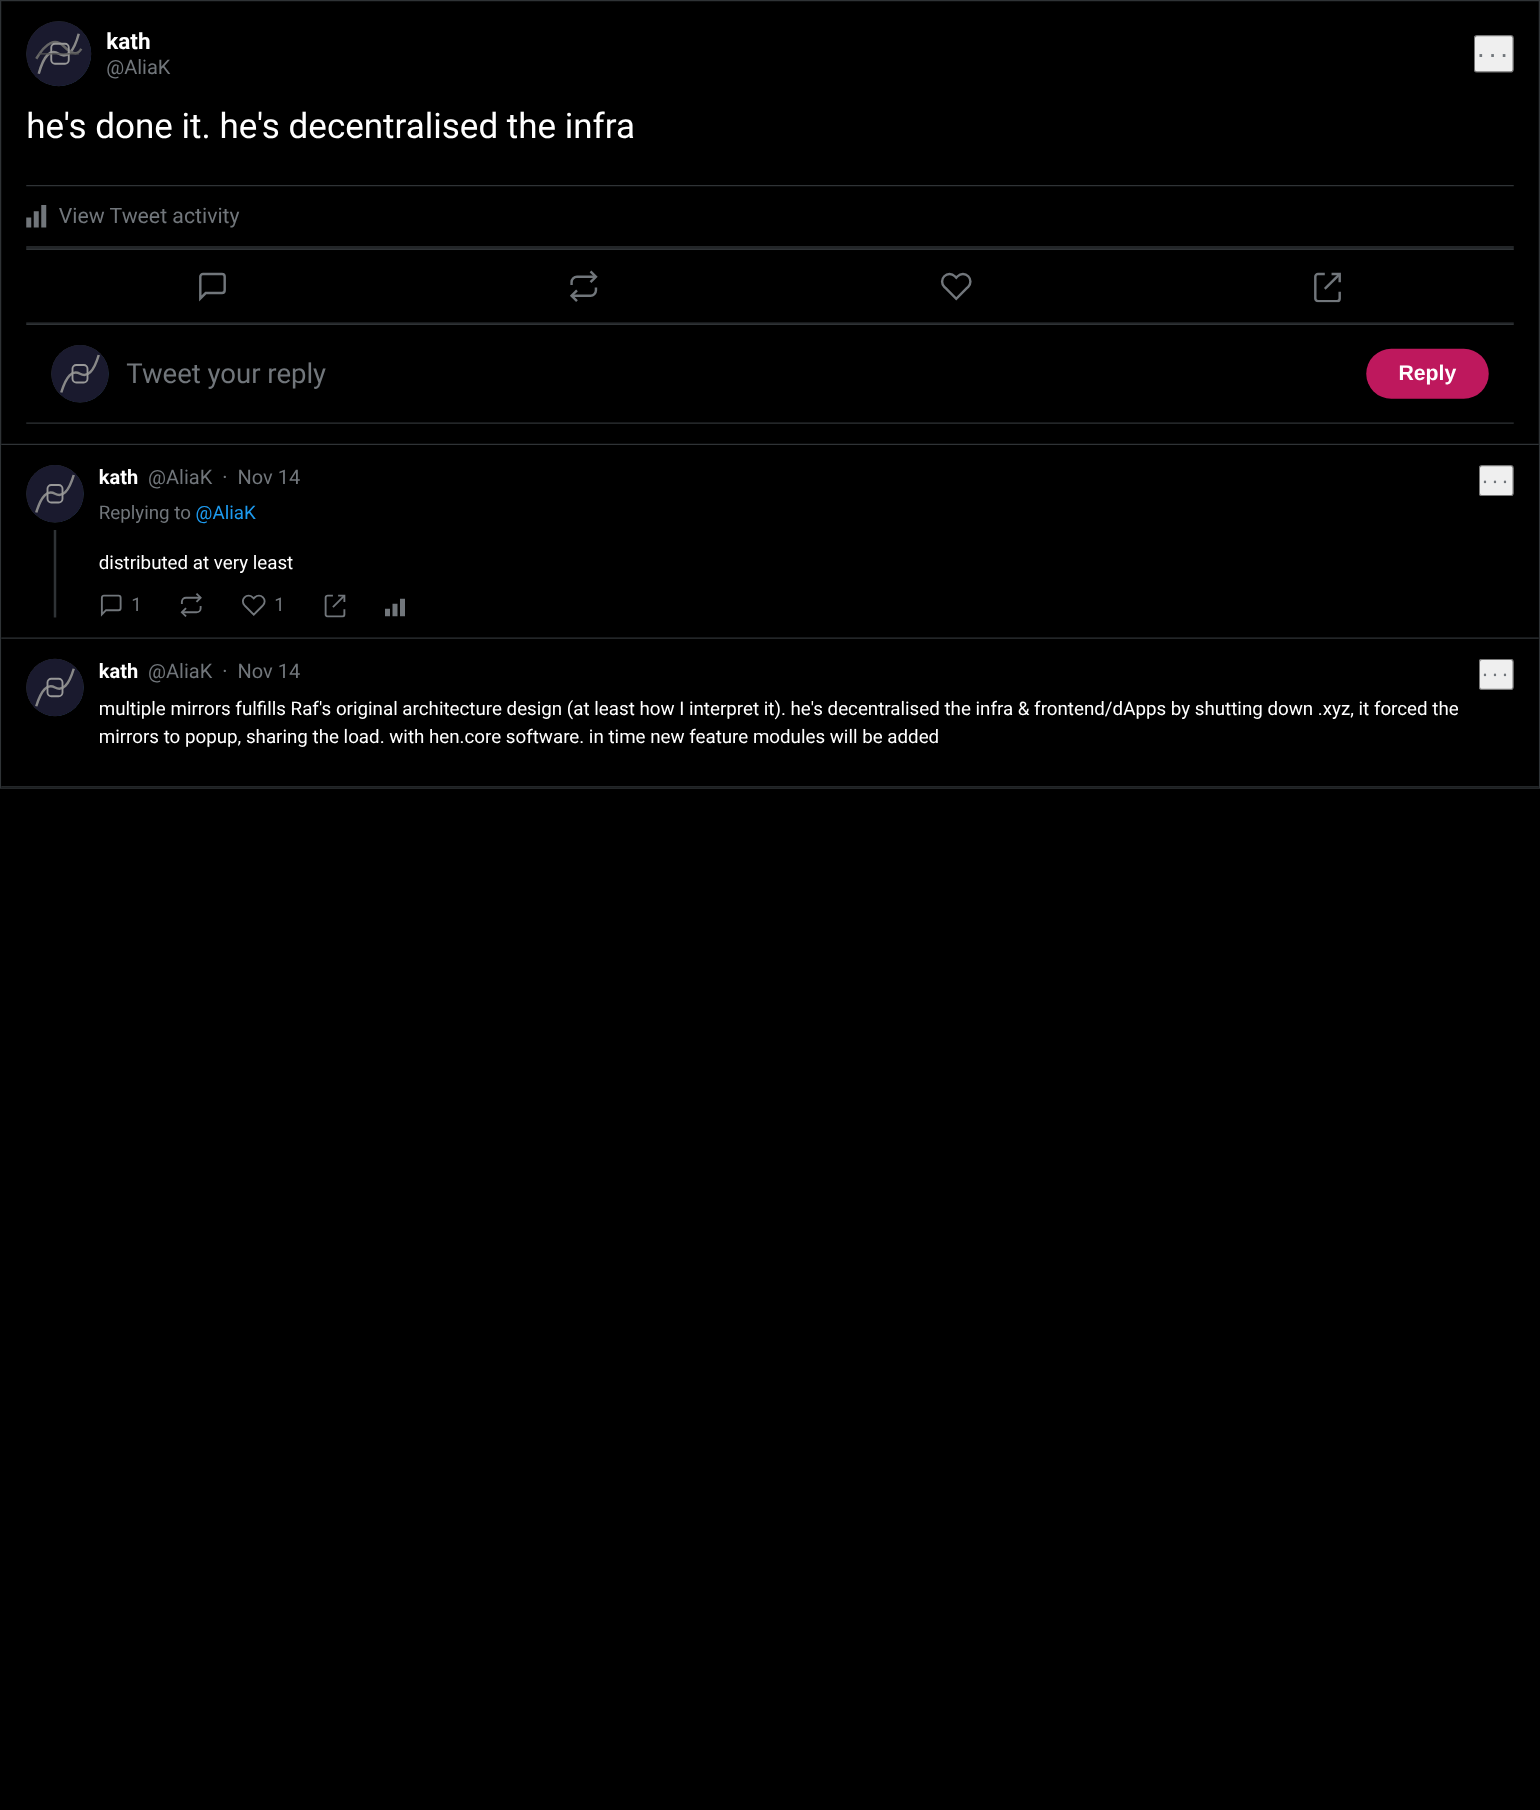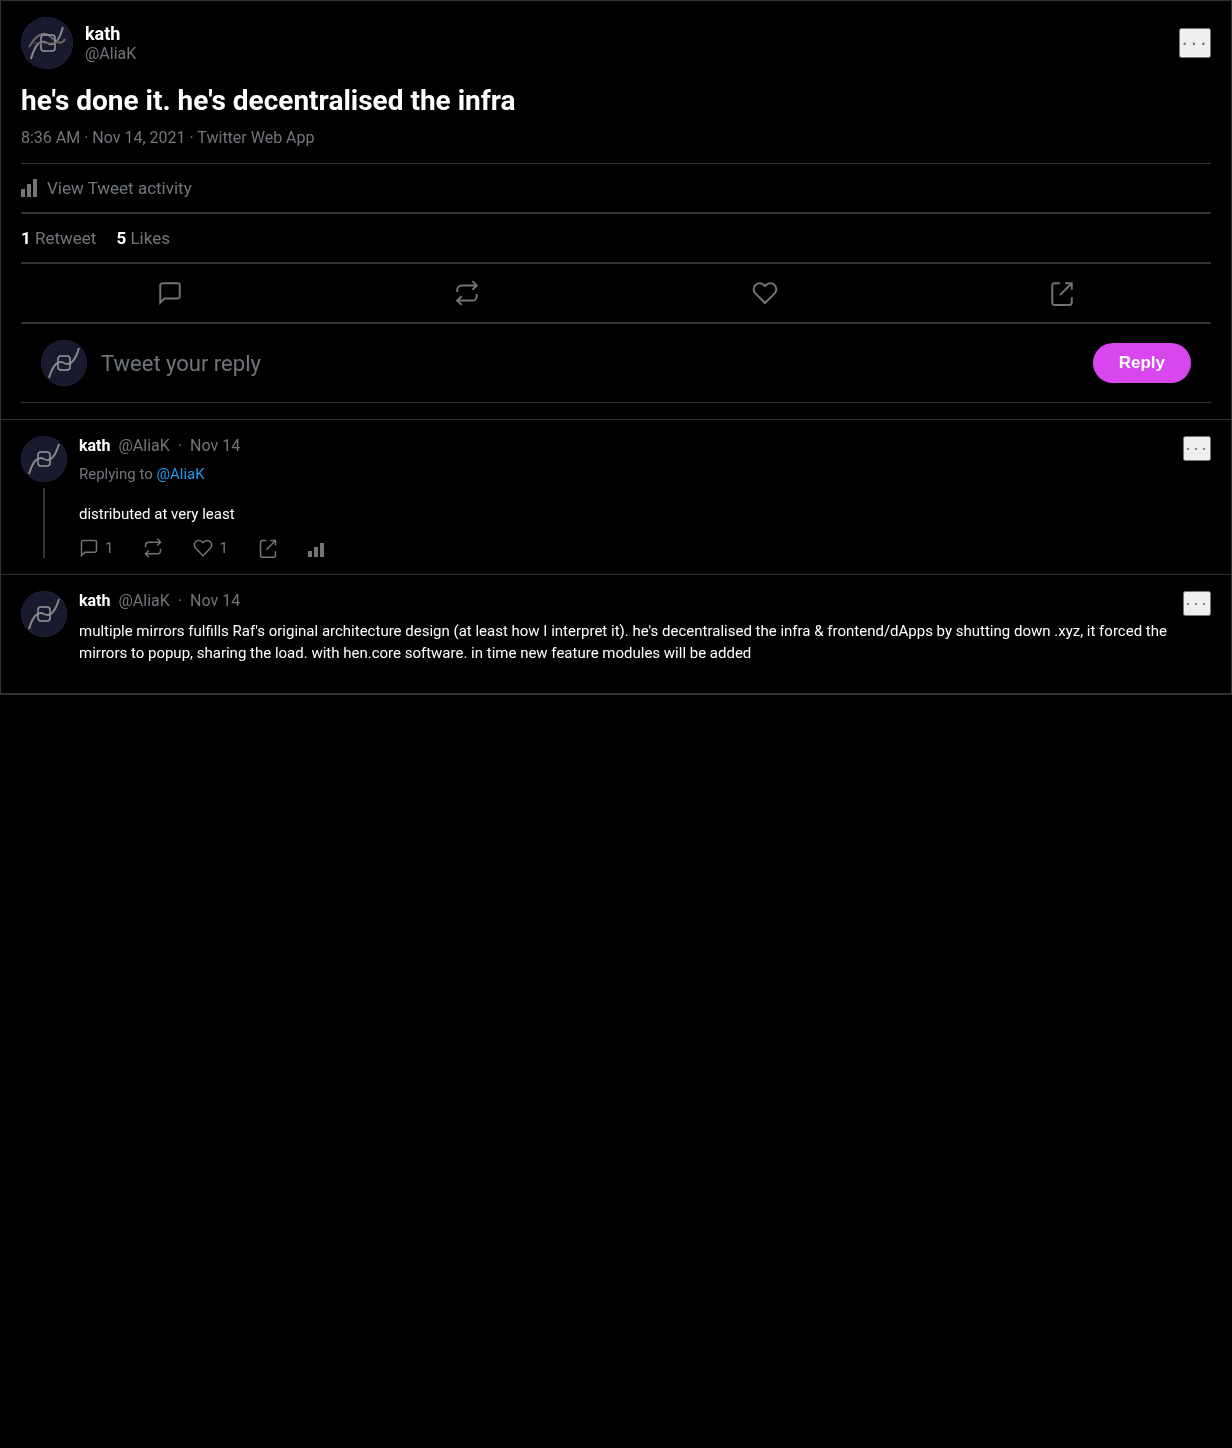--- a/index.html
+++ b/index.html
@@ -74,24 +74,24 @@
 
     .more-btn {
       color: #71767b;
       font-size: 22px;
       cursor: pointer;
       letter-spacing: 2px;
     }
 
     .tweet-content {
       font-size: 28px;
-      font-weight: 700;
+      font-weight: 400;
       line-height: 1.4;
       color: #ffffff;
-      margin-bottom: 8px;
+      margin-bottom: 28px;
     }
 
     .tweet-timestamp {
       font-size: 16px;
       color: #71767b;
       margin-bottom: 16px;
     }
 
     .divider {
       border: none;
@@ -178,21 +178,21 @@
       gap: 14px;
       flex: 1;
     }
 
     .reply-placeholder {
       color: #71767b;
       font-size: 22px;
     }
 
     .reply-button {
-      background: #d946ef;
+      background: #be185d;
       color: #ffffff;
       border: none;
       border-radius: 30px;
       padding: 10px 26px;
       font-size: 17px;
       font-weight: 700;
       cursor: pointer;
     }
 
     .replies-section {
@@ -337,45 +337,34 @@
         <div class="author-info">
           <span class="author-name">kath</span>
           <span class="author-handle">@AliaK</span>
         </div>
       </div>
       <button class="more-btn">···</button>
     </div>
 
     <div class="tweet-content">he's done it. he's decentralised the infra</div>
 
-    <div class="tweet-timestamp">8:36 AM · Nov 14, 2021 · Twitter Web App</div>
 
     <hr class="divider">
 
     <div class="view-activity">
       <div class="bar-chart-icon">
         <span style="height: 8px;"></span>
         <span style="height: 13px;"></span>
         <span style="height: 18px;"></span>
       </div>
       <span>View Tweet activity</span>
     </div>
 
     <hr class="divider">
 
-    <div class="stats-row">
-      <div class="stat-item">
-        <strong>1</strong>
-        <span>Retweet</span>
-      </div>
-      <div class="stat-item">
-        <strong>5</strong>
-        <span>Likes</span>
-      </div>
-    </div>
 
     <hr class="divider">
 
     <div class="action-row">
       <button class="action-btn">
         <svg viewBox="0 0 24 24" fill="none" stroke="#71767b" stroke-width="1.8">
           <path d="M21 15a2 2 0 0 1-2 2H7l-4 4V5a2 2 0 0 1 2-2h14a2 2 0 0 1 2 2z"></path>
         </svg>
       </button>
       <button class="action-btn">

